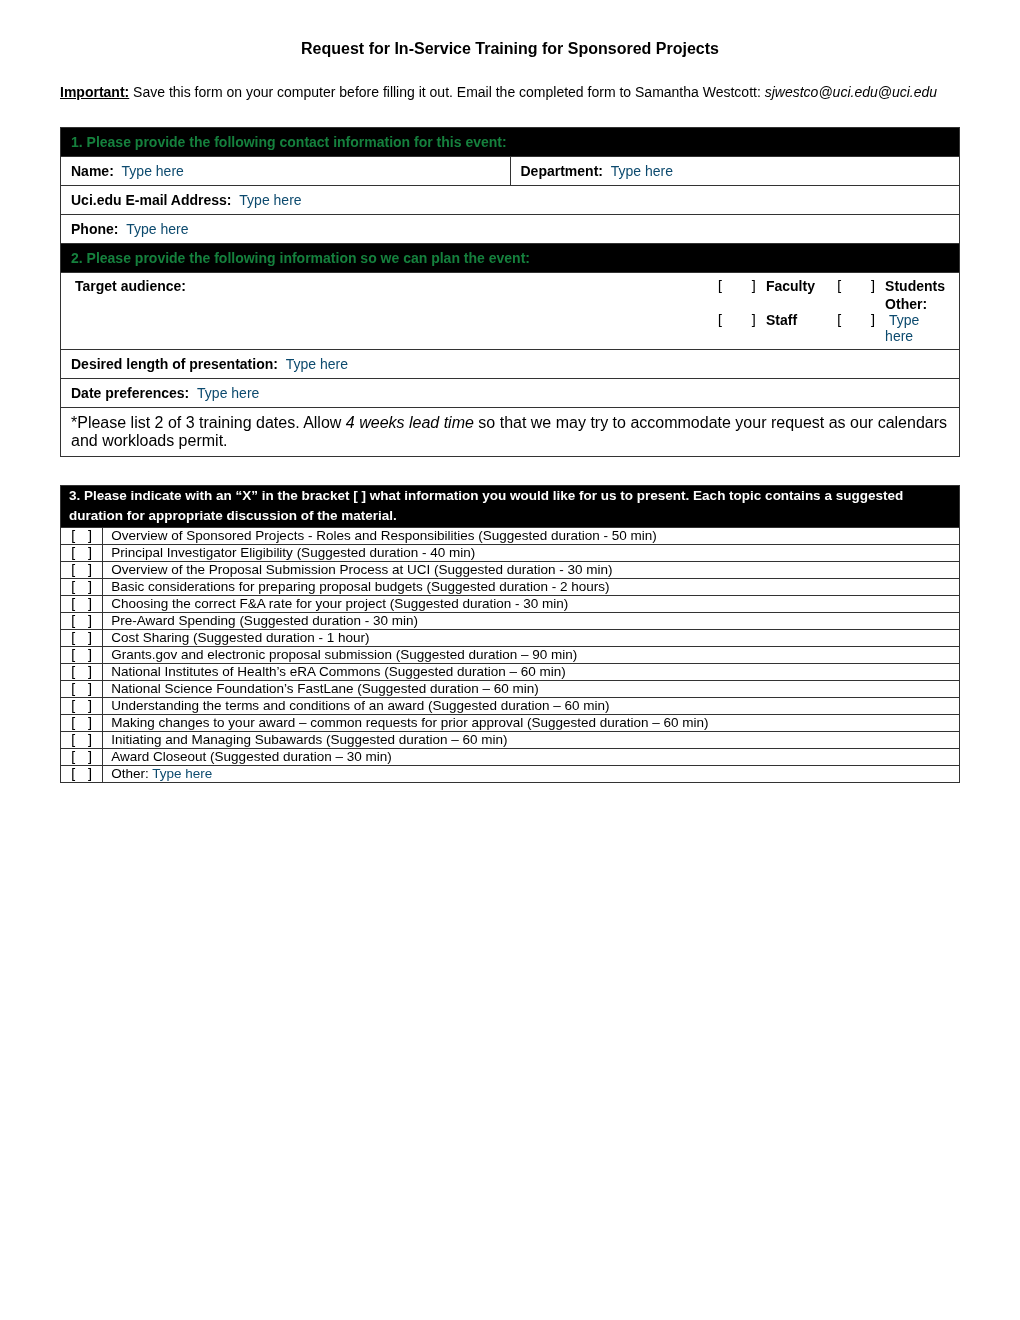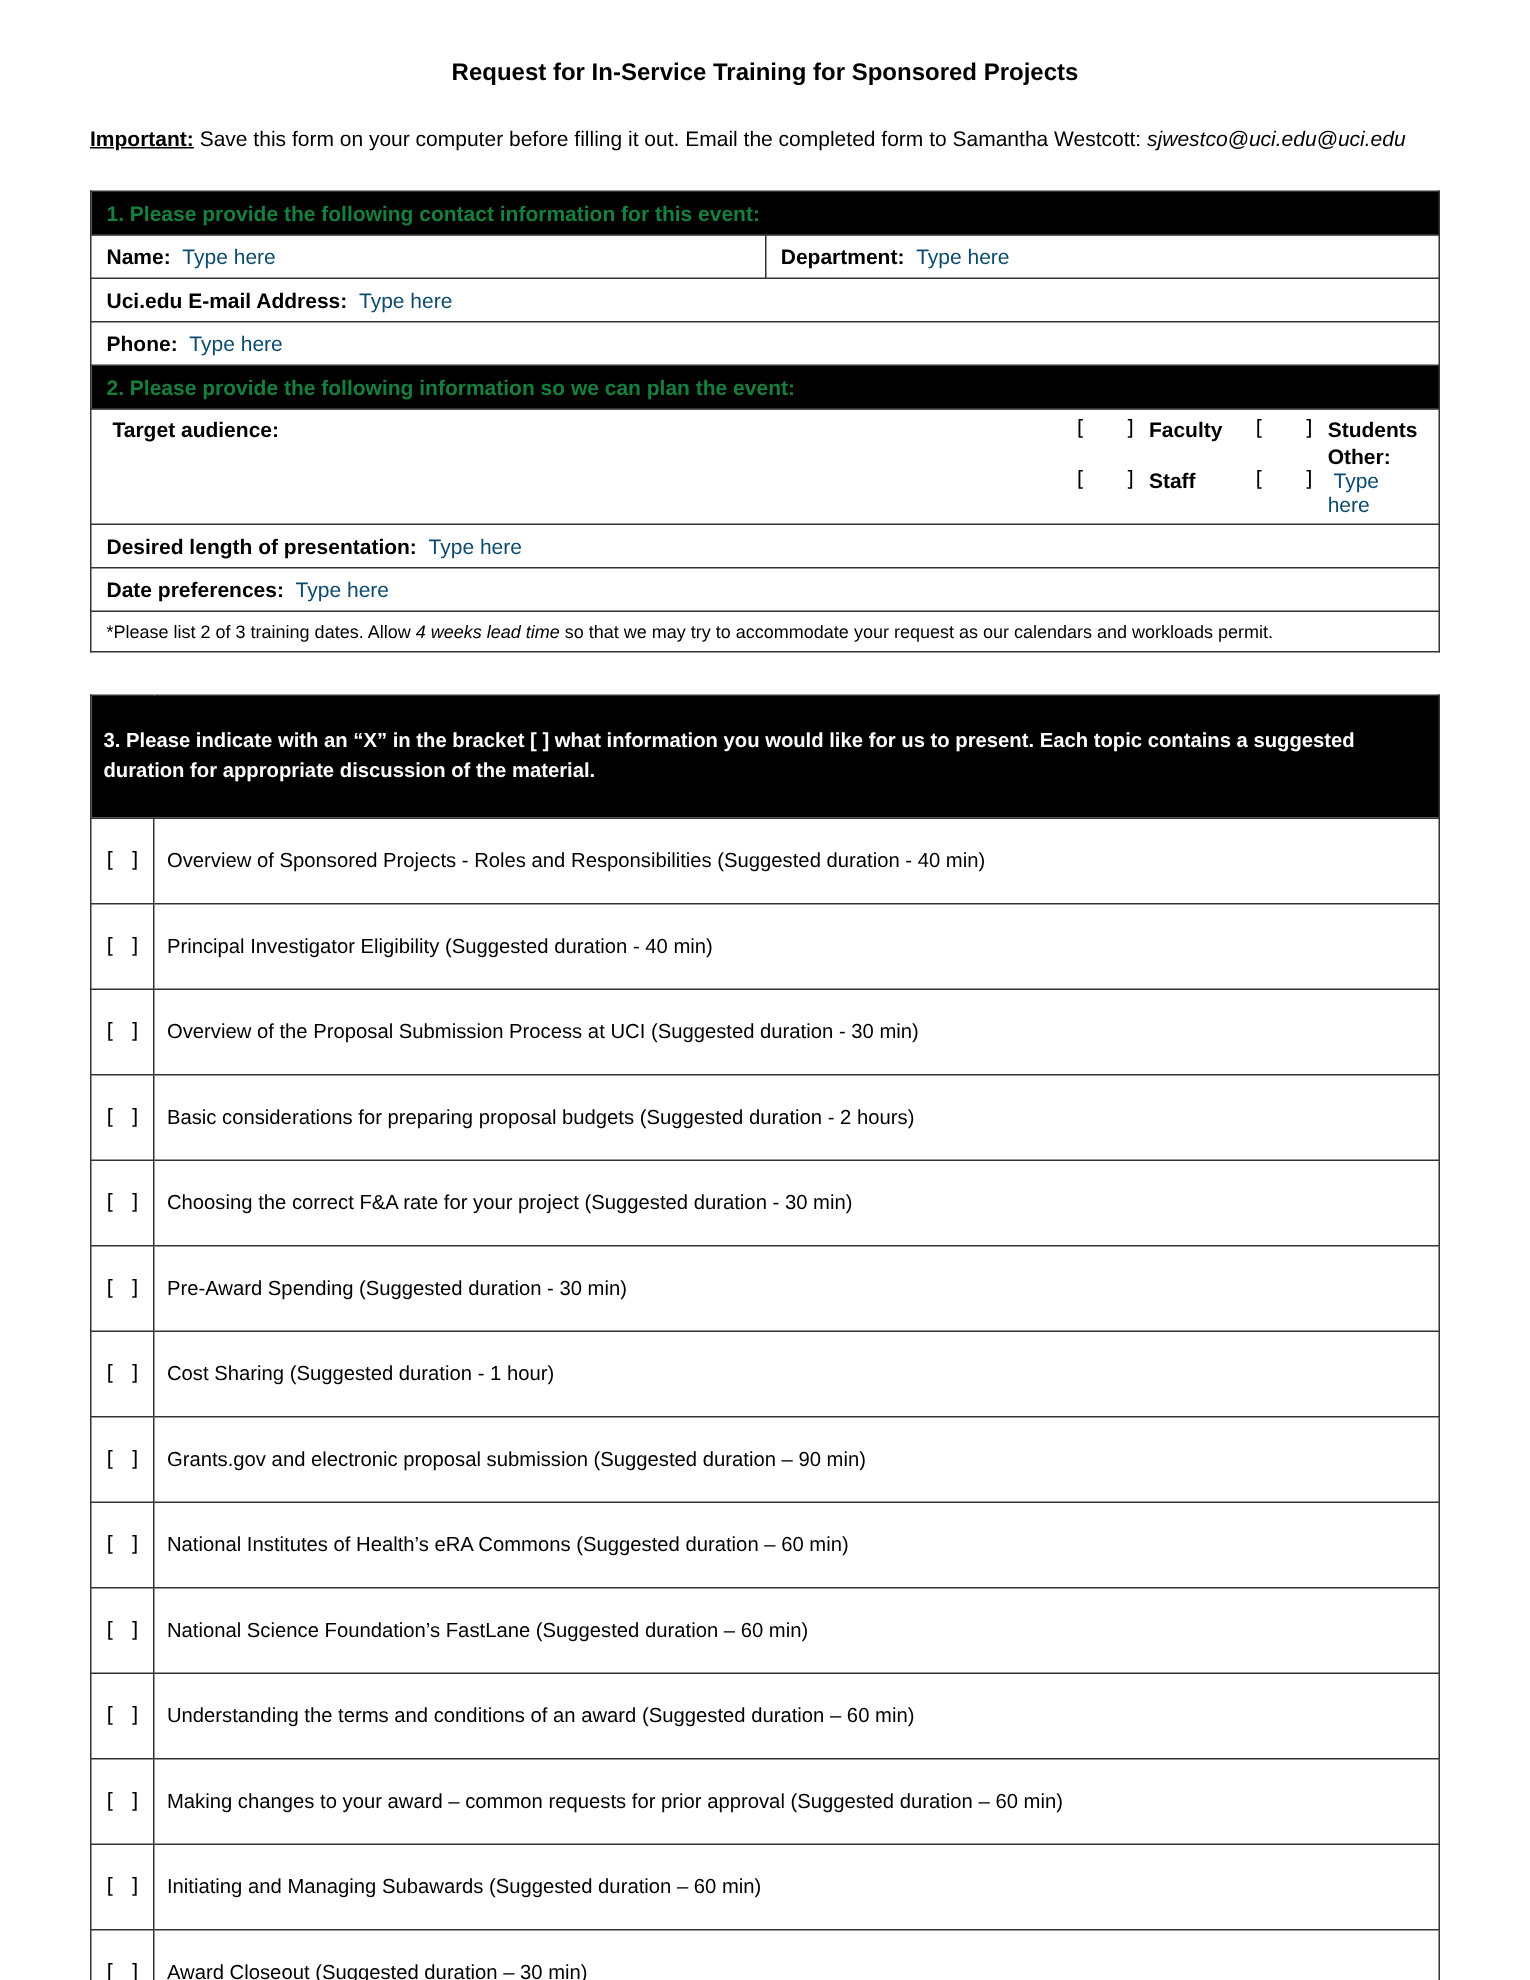--- a/index.html
+++ b/index.html
@@ -94,38 +94,38 @@
       border-collapse: collapse;
     }
 
     .audience-table td {
       border: none;
       padding: 1px 4px;
       vertical-align: middle;
     }
 
     .note-text {
-      font-size: 12px;
+      font-size: 16px;
       padding: 6px 10px;
     }
 
     .note-text em {
       font-style: italic;
     }
 
     
     .section3-table {
       width: 100%;
       border-collapse: collapse;
       border: 1.5px solid #333;
     }
 
     .section3-table td {
       border: 1px solid #333;
-      padding: 20px 8px;
+      padding: 0 8px;
       vertical-align: top;
       font-size: 13.5px;
     }
 
     .section3-header {
       background-color: #000000;
       color: #ffffff;
       font-weight: bold;
       font-size: 13.5px;
       padding: 8px 10px;
@@ -239,21 +239,21 @@
 
 <table class="section3-table">
   <tbody>
 
     <tr>
       <td colspan="2" class="section3-header">3. Please indicate with an “X” in the bracket [  ] what information you would like for us to present. Each topic contains a suggested duration for appropriate discussion of the material.</td>
     </tr>
 
   <tr>
         <td class="bracket-cell" style="font-family: monospace; font-size: 14px;">[   ]</td>
-        <td class="item-cell">Overview of Sponsored Projects - Roles and Responsibilities (Suggested duration - 40 min)</td>
+        <td class="item-cell">Overview of Sponsored Projects - Roles and Responsibilities (Suggested duration - 50 min)</td>
       </tr>
       <tr>
         <td class="bracket-cell" style="font-family: monospace; font-size: 14px;">[   ]</td>
         <td class="item-cell">Principal Investigator Eligibility (Suggested duration - 40 min)</td>
       </tr>
       <tr>
         <td class="bracket-cell" style="font-family: monospace; font-size: 14px;">[   ]</td>
         <td class="item-cell">Overview of the Proposal Submission Process at UCI (Suggested duration - 30 min)</td>
       </tr>
       <tr>

